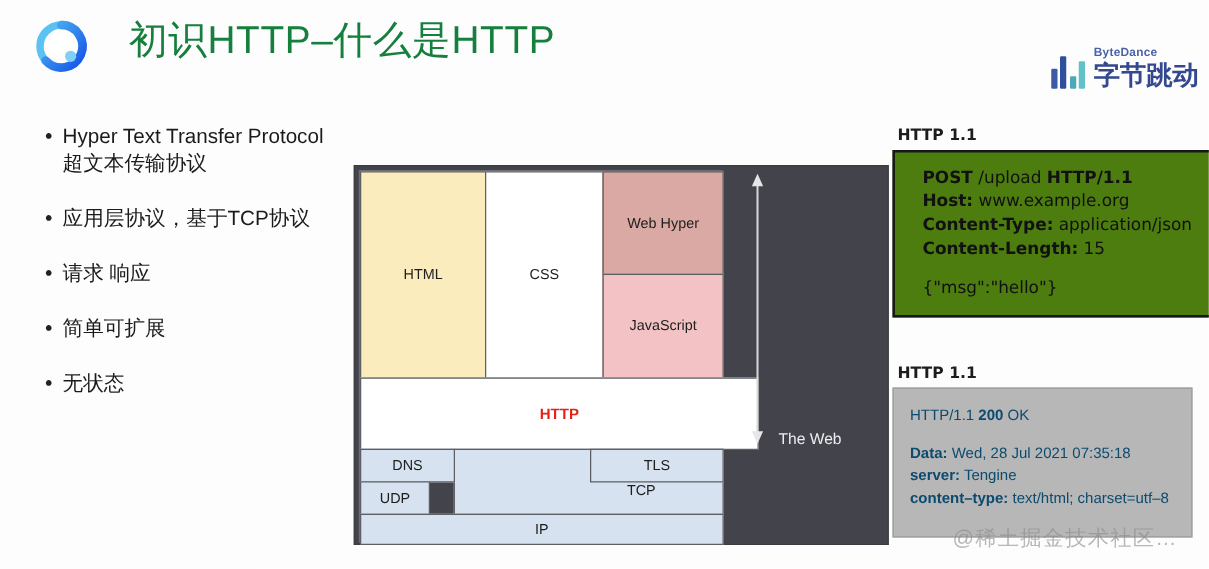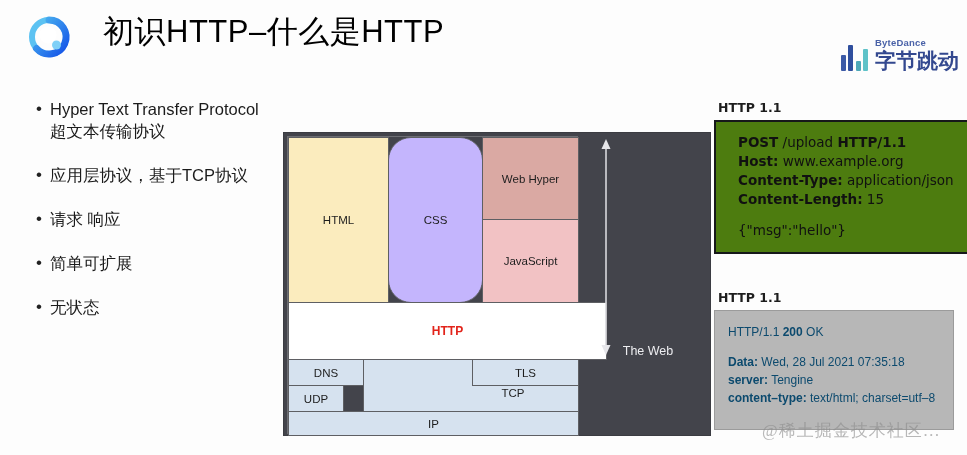--- a/index.html
+++ b/index.html
@@ -15,21 +15,21 @@
     background: #fdfdfd;
   }
 
   
   .logo-mark {
     position: absolute; left: 24px; top: 12px;
     width: 50px; height: 50px;
   }
   .page-title {
     position: absolute; left: 103px; top: 11px;
-    font-size: 31px; color: #000000; letter-spacing: 0.5px;
+    font-size: 31px; color: #15803d; letter-spacing: 0.5px;
     white-space: nowrap;
   }
   .brand-logo {
     position: absolute; right: 8px; top: 16px;
     display: flex; align-items: flex-end; gap: 7px;
   }
   .brand-bars { display: flex; align-items: flex-end; gap: 2.5px; height: 26px; }
   .brand-bars i { display: block; width: 5px; border-radius: 1px; }
   .b1 { height: 16px; background: #3c5aa6; }
   .b2 { height: 26px; background: #2f4f9e; }
@@ -69,21 +69,21 @@
     width: 291px; height: 298px;
     border: 1px solid #6d6e73;
   }
   .cell {
     position: absolute;
     border: 1px solid #5e5f63;
     display: flex; align-items: center; justify-content: center;
     font-size: 11.5px; color: #1d1d1d;
   }
   .c-html      { left:0;    top:0;   width:101px; height:166px; background:#fbecbe; }
-  .c-css       { left:100px;top:0;   width:95px;  height:166px; background:#c4b5fd;border-radius:23px; }
+  .c-css       { left:100px;top:0;   width:95px;  height:166px; background:#ffffff; }
   .c-webapis   { left:194px;top:0;   width:97px;  height:83px;  background:#daa9a3; }
   .c-js        { left:194px;top:82px;width:97px;  height:84px;  background:#f2c2c4; }
   .c-http      { left:0;    top:165px;width:319px;height:58px;  background:#ffffff; }
   .c-http span { color:#e2231a; font-weight:bold; font-size:12px; }
   .c-dns       { left:0;    top:222px;width:76px; height:27px;  background:#d6e2ef; }
   .c-udp       { left:0;    top:248px;width:56px; height:27px;  background:#d6e2ef; }
   .c-tls       { left:184px;top:222px;width:107px;height:27px;  background:#d6e2ef; }
   .c-tcp       { left:75px; top:222px;width:216px;height:53px;  background:#d6e2ef;
                  align-items:flex-end; padding-bottom:4px; }
   .c-tcp span  { position:relative; top:-8px; left:42px; }
@@ -122,21 +122,21 @@
   }
   .req-box b, .res-box b { font-weight: bold; }
   .blank-line { height: 12px; }
   .res-last { position: relative; }
 
   
   .watermark {
     position: absolute; left: 762px; top: 419px;
     font-size: 17px; color: #8d8d8d; opacity: .62;
     letter-spacing: 1px; white-space: nowrap;
-    font-family: Liberation Serif, serif;
+    font-family: Liberation Sans, sans-serif;
   }
 </style>
 </head>
 <body>
 
 <div class="slide">
 
   <div class="logo-mark">
     <svg width="50" height="50" viewBox="0 0 50 50">
       <defs>

